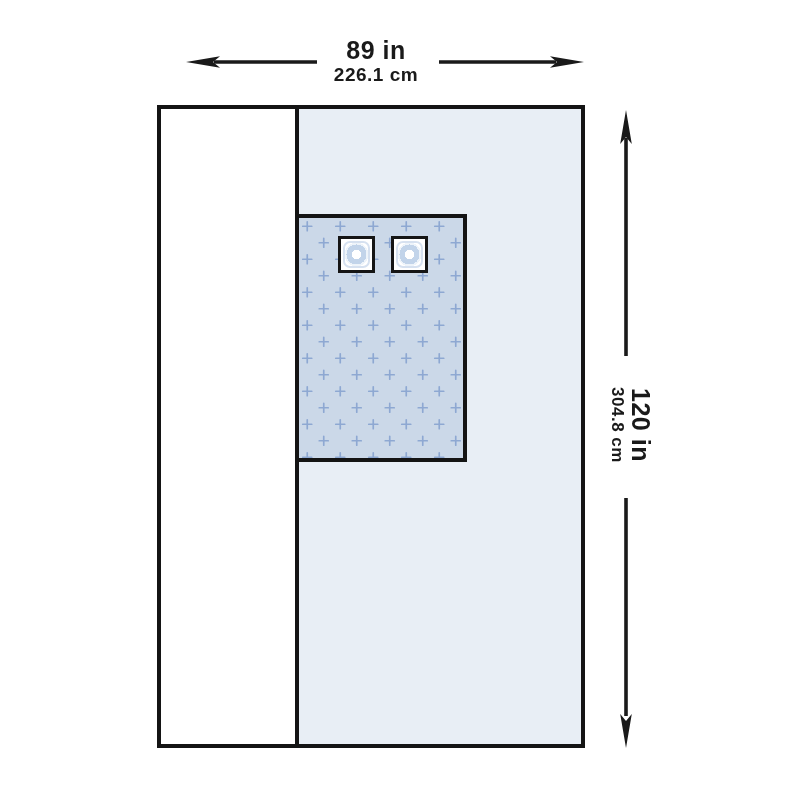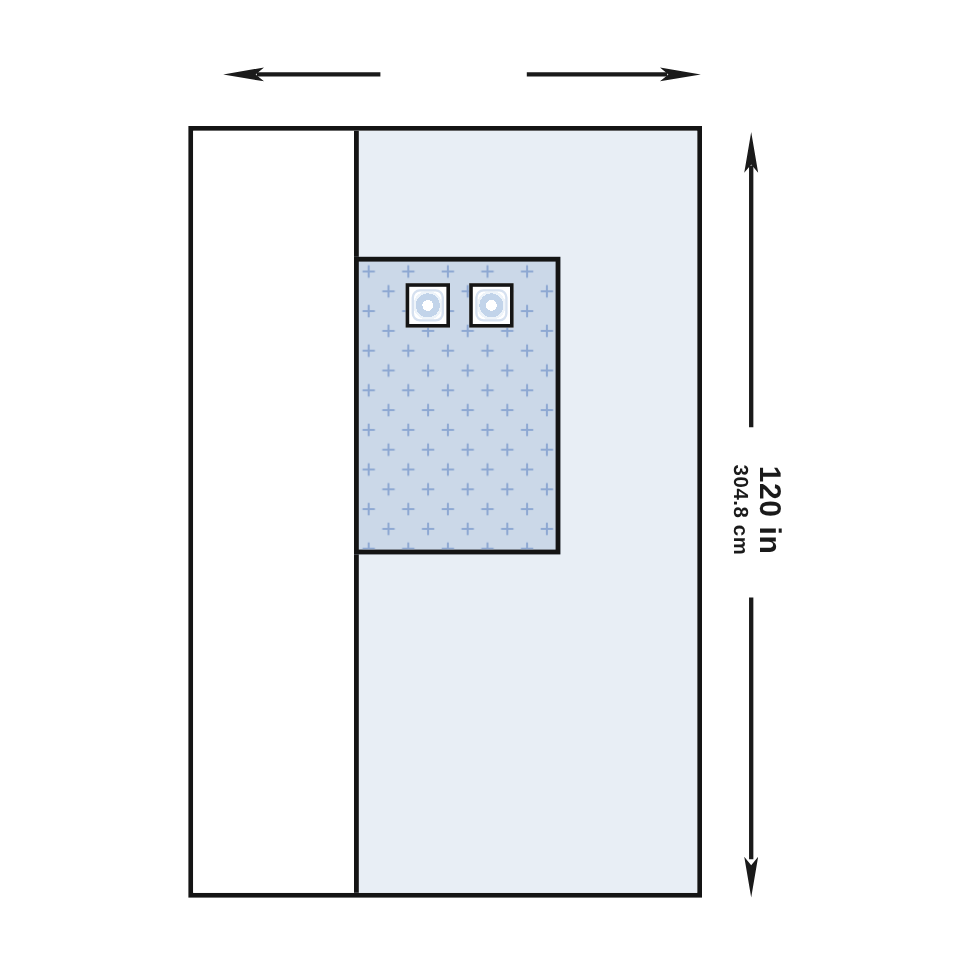--- a/index.html
+++ b/index.html
@@ -129,20 +129,24 @@
 </head>
 <body>
 
 <div class="stage">
 
   <svg class="arrow-svg" style="left:184px; top:54px;" width="134" height="16" viewBox="0 0 134 16">
     <line x1="133" y1="8" x2="30" y2="8" stroke="#1a1a1a" stroke-width="3.6"></line>
     <polygon points="2,8 36,2.2 29,8 36,13.8" fill="#1a1a1a"></polygon>
   </svg>
 
+  <div class="dim-h-label">
+    <div class="in">89 in</div>
+    <div class="cm">226.1 cm</div>
+  </div>
 
   <svg class="arrow-svg" style="left:438px; top:54px;" width="148" height="16" viewBox="0 0 148 16">
     <line x1="1" y1="8" x2="118" y2="8" stroke="#1a1a1a" stroke-width="3.6"></line>
     <polygon points="146,8 112,2.2 119,8 112,13.8" fill="#1a1a1a"></polygon>
   </svg>
 
   <div class="drape">
     <div class="panel-side"></div>
     <div class="panel-main"></div>
 

